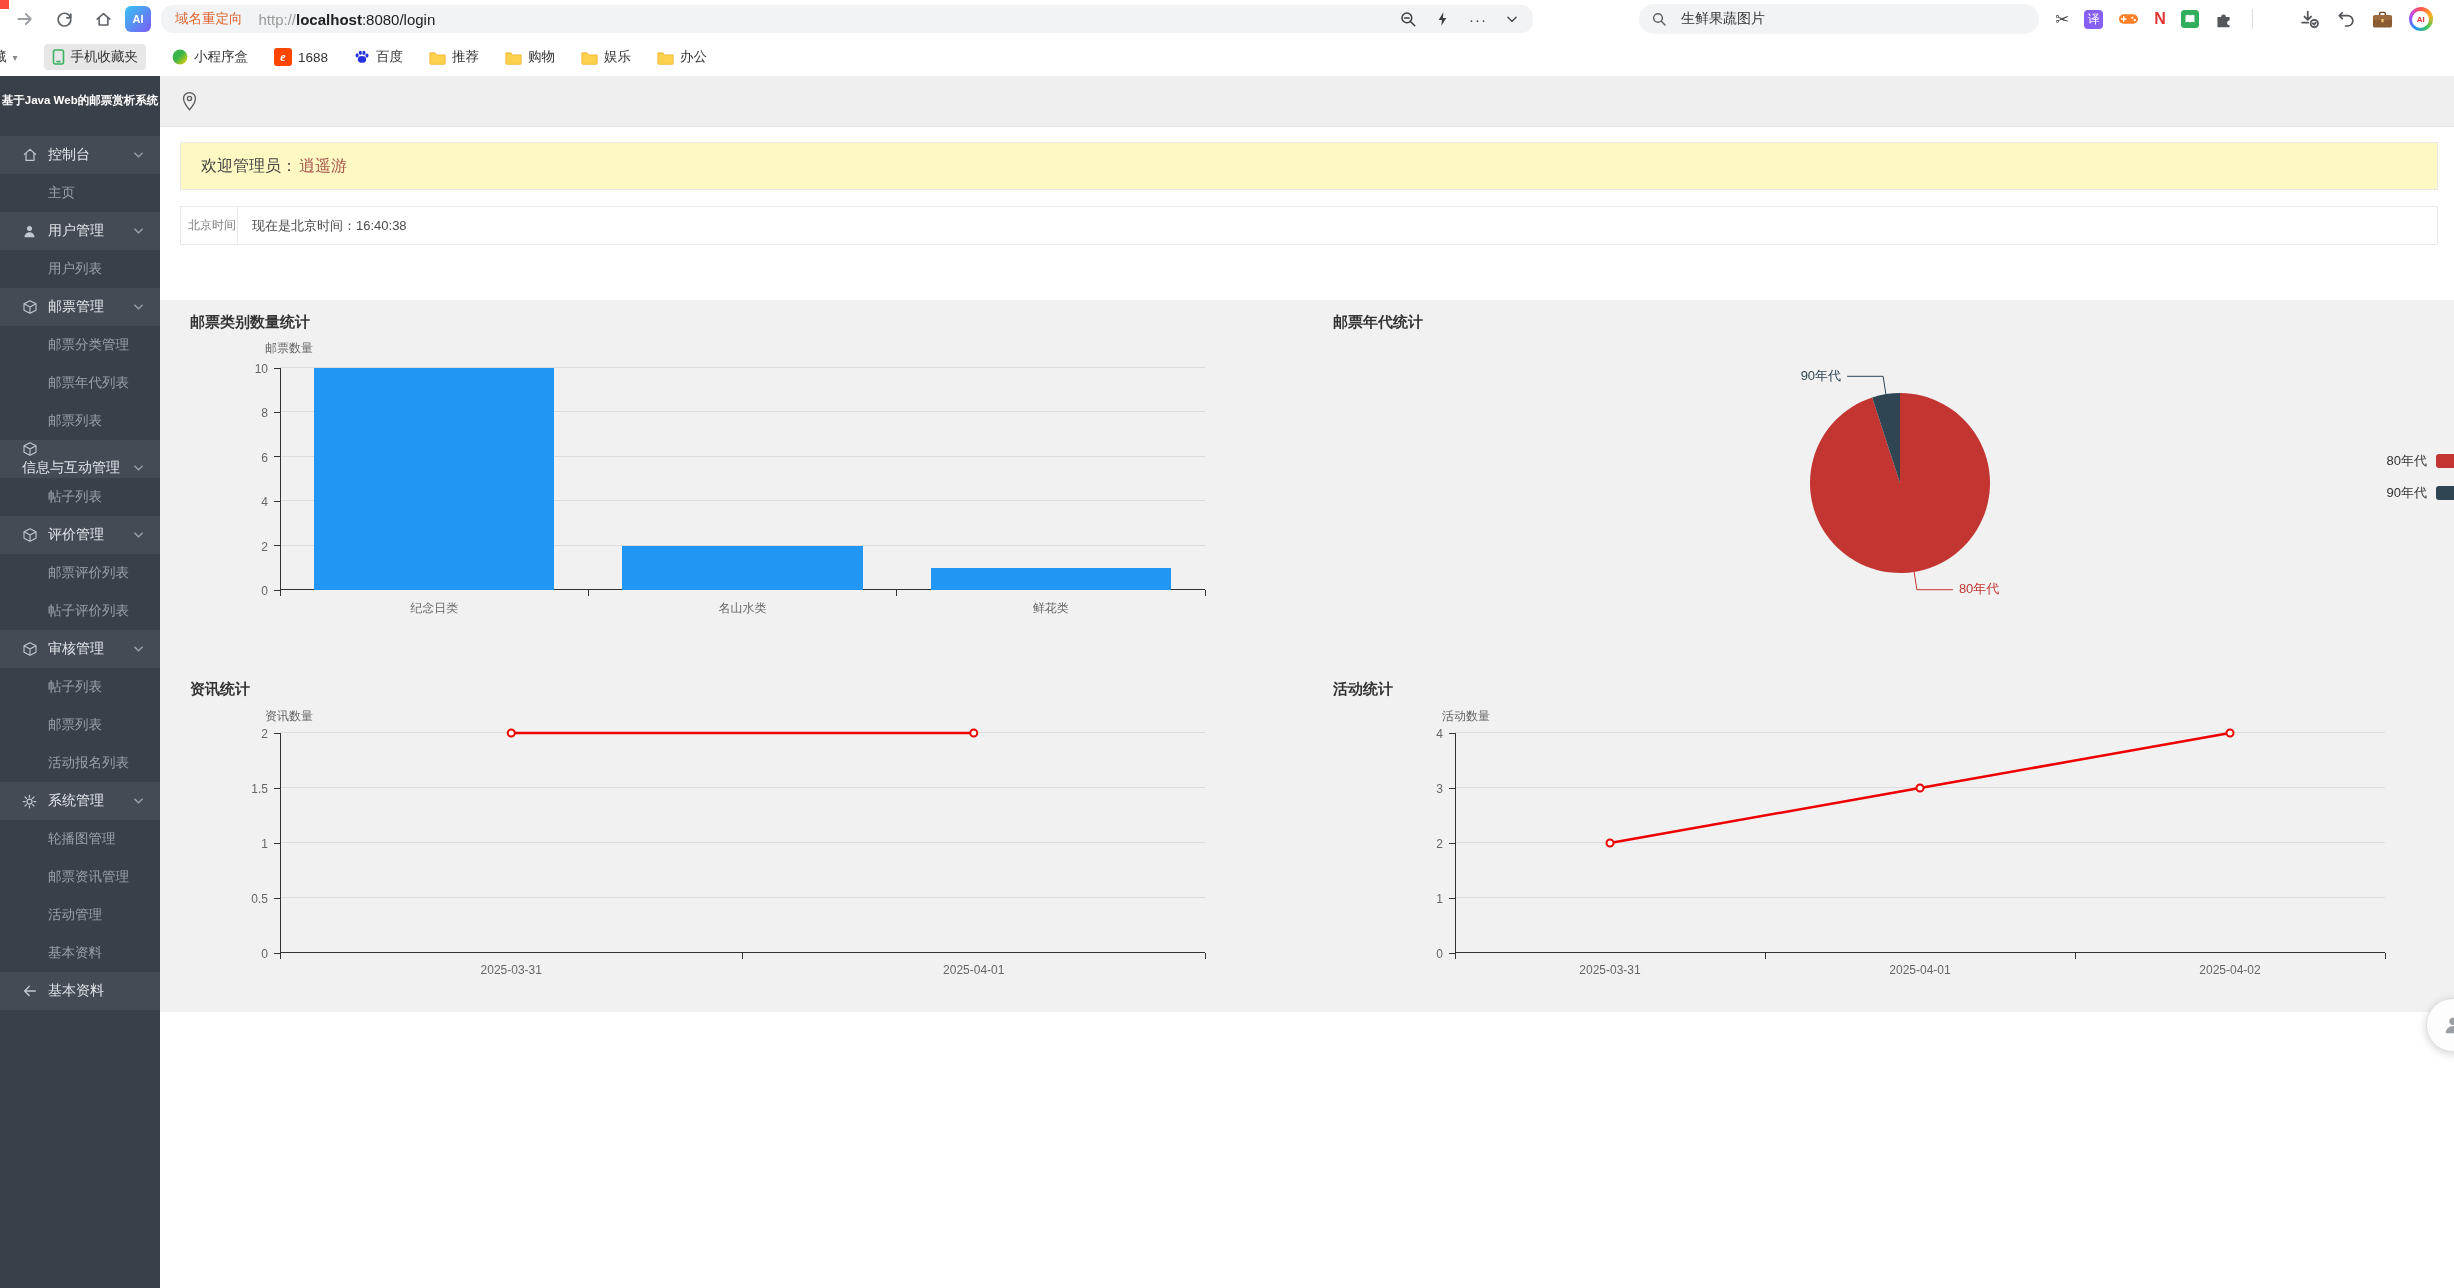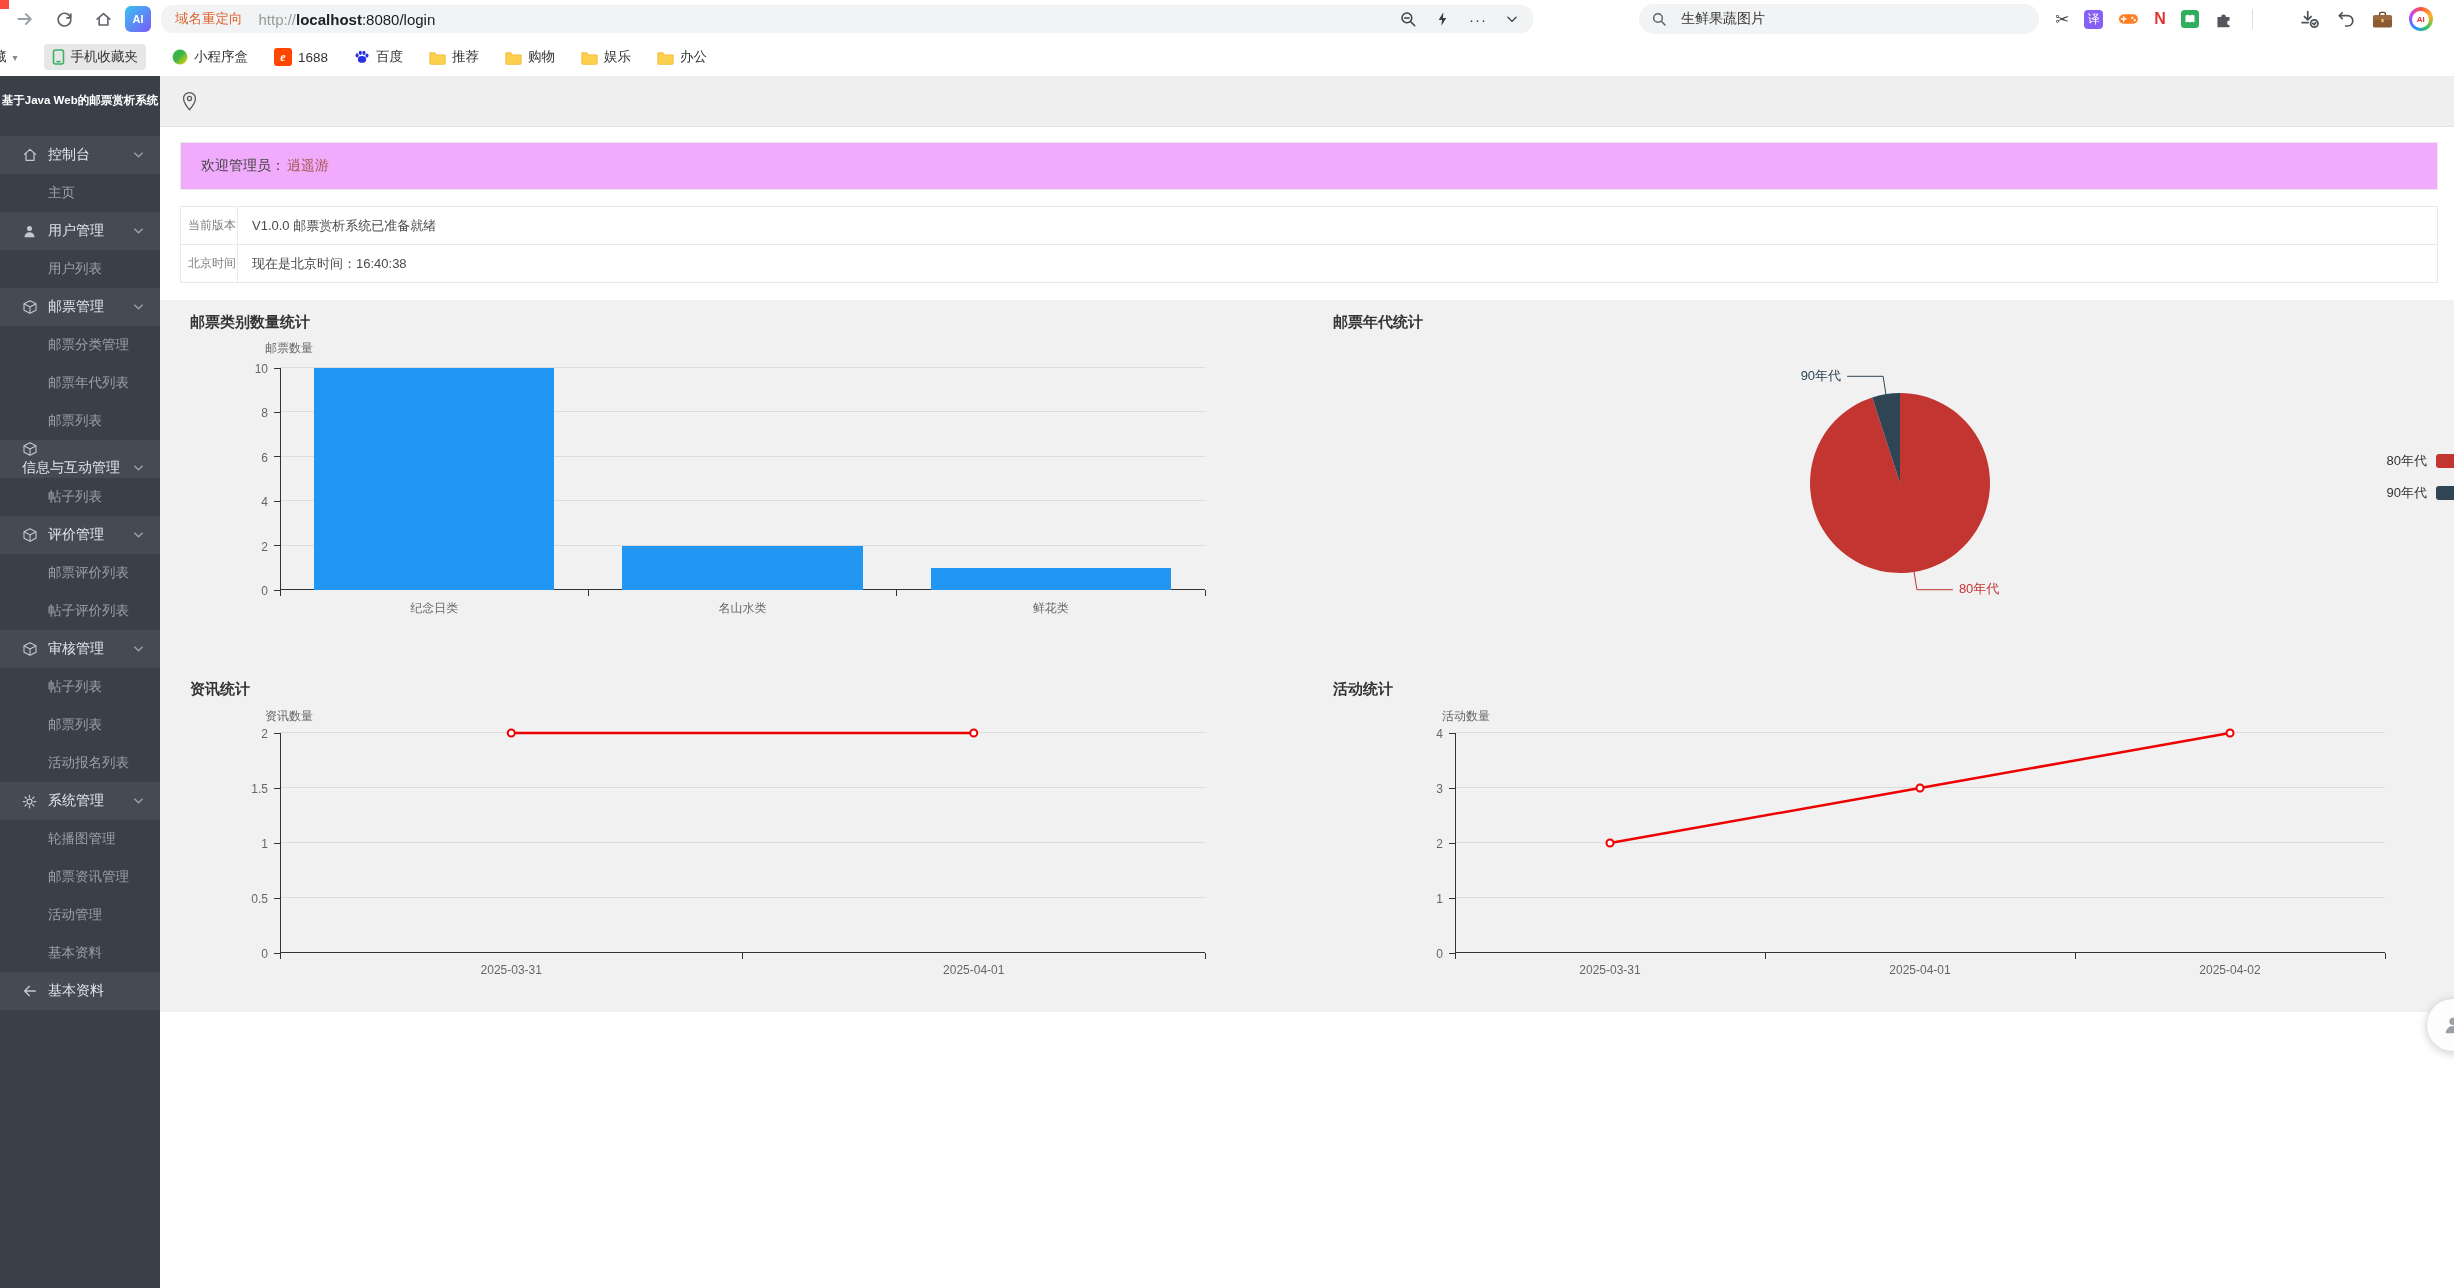--- a/index.html
+++ b/index.html
@@ -45,21 +45,21 @@
   .side-item{min-height:38px;display:flex;align-items:center;padding:0 16px 0 22px;box-sizing:border-box;cursor:pointer;flex-wrap:wrap;}
   .side-item.group{background:#444b54;color:#e2e5e9;font-size:14px;}
   .side-item.sub{color:#99a0a8;font-size:13.5px;padding-left:48px;}
   .side-item .s-ic{width:16px;height:16px;margin-right:10px;color:#c4c9cf;flex:0 0 auto;display:flex;align-items:center;}
   .side-item .chev{margin-left:auto;display:flex;align-items:center;}
   .side-item .lbl{white-space:nowrap;}
 
   .content{position:absolute;left:160px;top:0;right:0;height:100%;background:#fff;}
   .toolbar{position:absolute;left:0;top:0;right:0;height:51px;background:#efefef;border-bottom:1px solid #e2e2e2;display:flex;align-items:center;padding-left:20px;box-sizing:border-box;}
   .white-band{position:absolute;left:0;top:52px;right:0;height:172px;background:#fff;}
-  .welcome-box{position:absolute;left:20px;right:16px;top:14px;height:48px;border:1px solid #e8e8e8;background:#f0abfc;display:flex;align-items:center;padding-left:20px;font-size:14px;color:#444;box-sizing:border-box;}
+  .welcome-box{position:absolute;left:20px;right:16px;top:14px;height:48px;border:1px solid #e8e8e8;background:#fef9c3;display:flex;align-items:center;padding-left:20px;font-size:16px;color:#444;box-sizing:border-box;}
   .admin-name{color:#a5544c;margin-left:2px;}
   .info-table{position:absolute;left:20px;right:16px;top:78px;border-collapse:collapse;width:calc(100% - 36px);}
   .info-table td{border:1px solid #e9e9e9;height:38px;box-sizing:border-box;}
   .info-table td.k{width:57px;font-size:12px;color:#808080;padding-left:7px;}
   .info-table td.v{font-size:13px;color:#4a4a4a;padding-left:14px;}
 
   
   .charts{position:absolute;left:0;top:224px;right:0;height:712px;background:#f1f1f2;}
   .chart-panel{position:absolute;overflow:hidden;}
   #chart-bar{left:10px;top:0;width:1100px;height:360px;}
@@ -416,24 +416,20 @@
           </svg>
       </div>
 
       <div class="white-band">
         <div class="welcome-box">
           <span>欢迎管理员：</span>
             <span class="admin-name">逍遥游</span>
         </div>
         <table class="info-table">
           <tbody>
-              <tr>
-            <td class="k">当前版本</td>
-            <td class="v">V1.0.0 邮票赏析系统已准备就绪</td>
-          </tr>
           <tr>
             <td class="k">北京时间</td>
             <td class="v">现在是北京时间：16:40:38</td>
           </tr>
         </tbody>
           </table>
       </div>
 
       <div class="charts">
         <div class="chart-panel" id="chart-bar">

